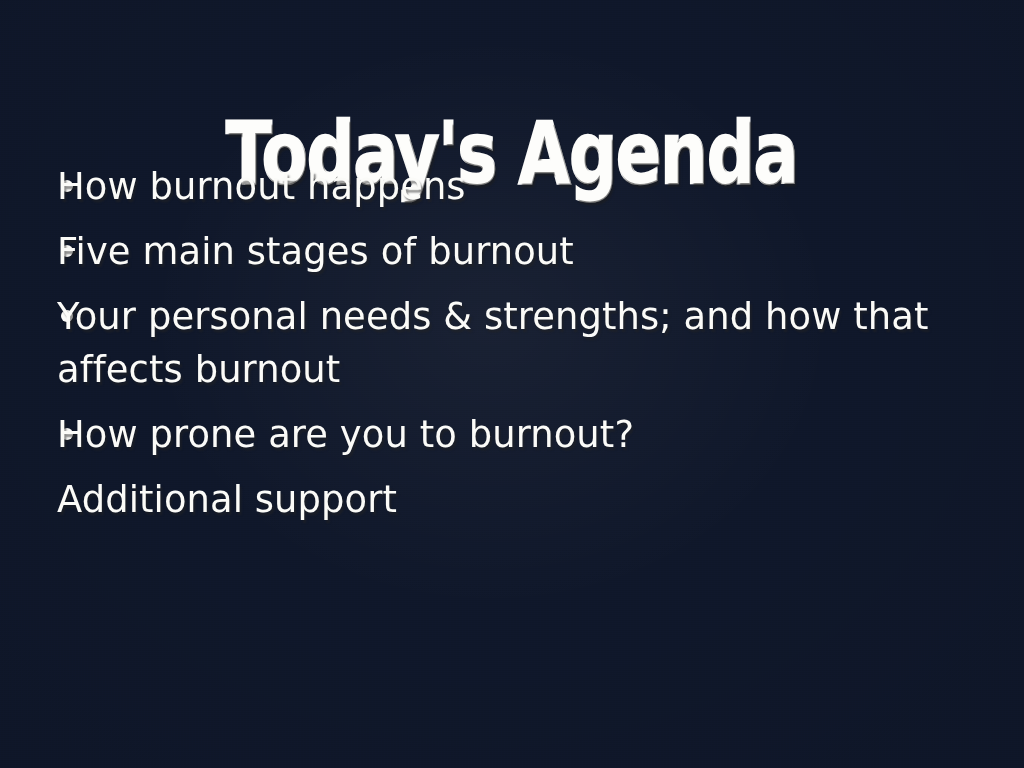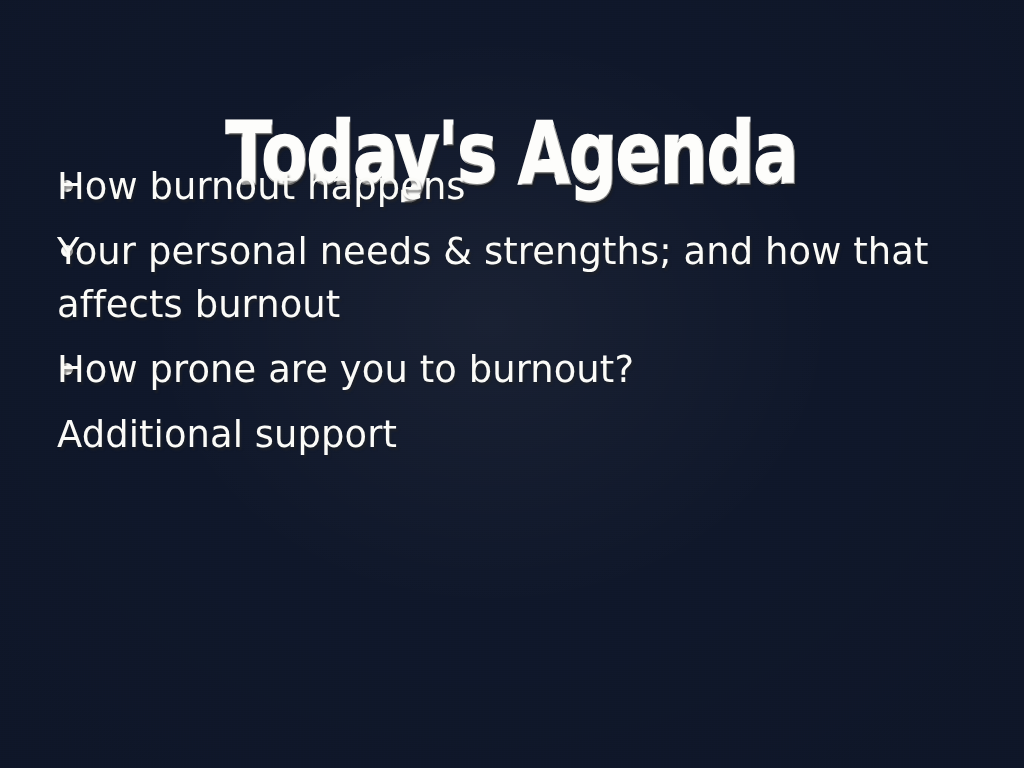--- a/index.html
+++ b/index.html
@@ -115,20 +115,24 @@
 
   <h1 class="slide-title">Today's Agenda</h1>
 
   <ul class="bullet-list">
 
     <li class="bullet-item">
       <span class="bullet-marker"></span>
       <span class="bullet-text">How burnout happens</span>
     </li>
 
+    <li class="bullet-item">
+      <span class="bullet-marker"></span>
+      <span class="bullet-text">Five main stages of burnout</span>
+    </li>
 
     <li class="bullet-item">
       <span class="bullet-marker"></span>
       <span class="bullet-text">Your personal needs &amp; strengths; and how that affects burnout</span>
     </li>
 
     <li class="bullet-item">
       <span class="bullet-marker"></span>
       <span class="bullet-text">How prone are you to burnout?</span>
     </li>

